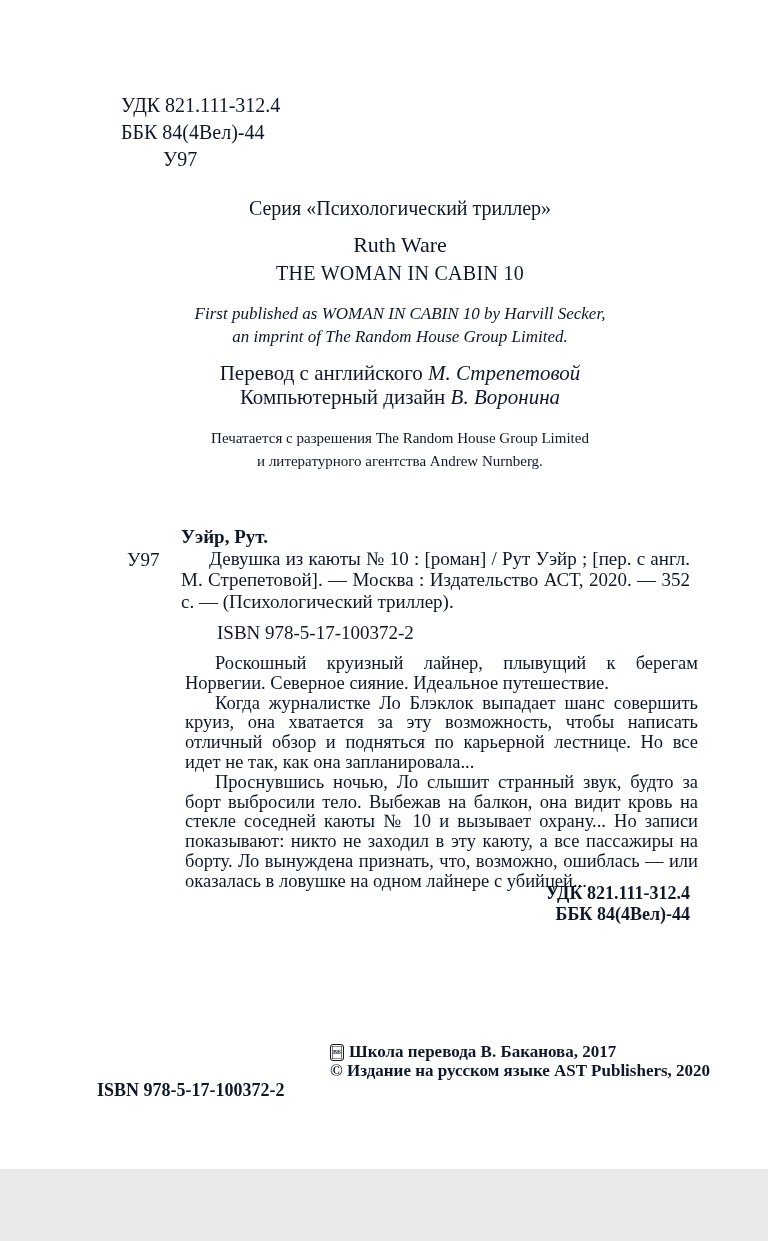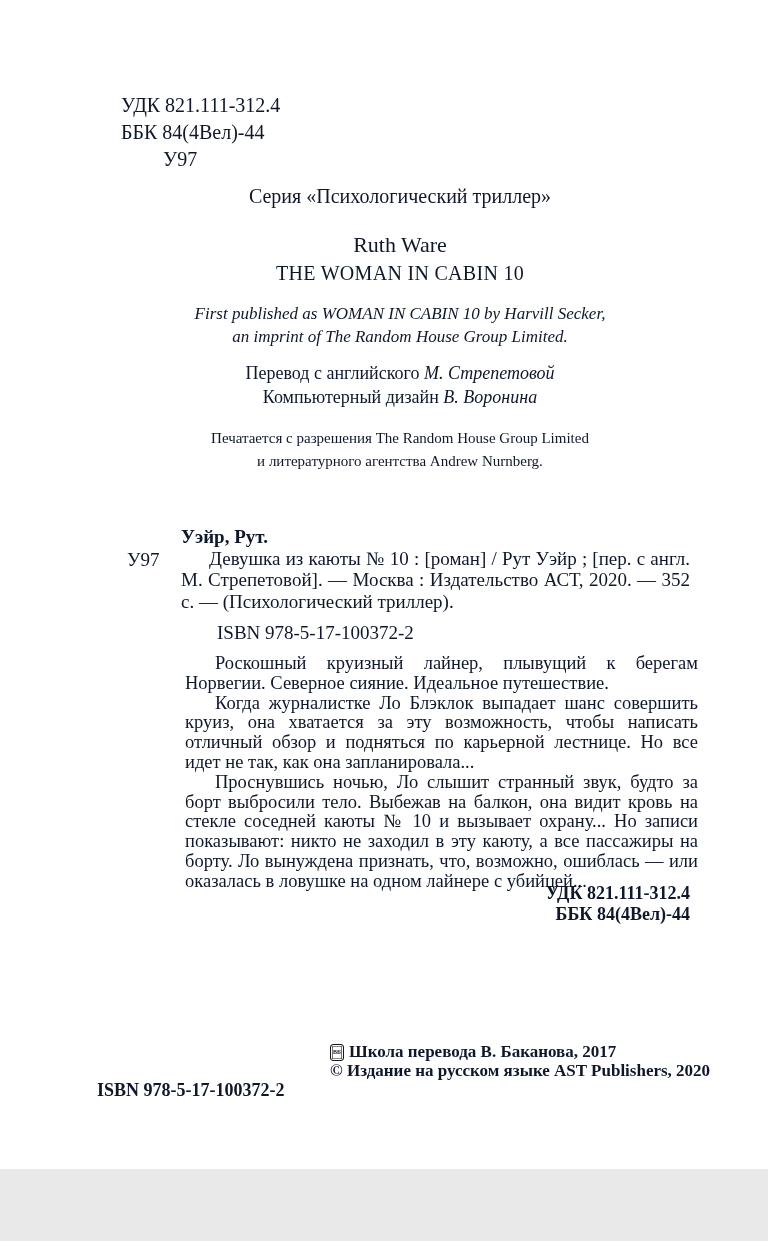--- a/index.html
+++ b/index.html
@@ -20,25 +20,25 @@
     text-align: center;
   }
   .top-codes {
     left: 121px;
     top: 92px;
     font-size: 20px;
     line-height: 27px;
     white-space: nowrap;
   }
   .top-codes .indent { padding-left: 42px; }
-  .series-line { top: 185px; font-size: 20px; }
+  .series-line { top: 197px; font-size: 20px; }
   .author-name { top: 232px; font-size: 22px; }
   .book-title  { top: 262px; font-size: 20px; letter-spacing: 0.3px; }
   .first-pub   { top: 303px; font-size: 17px; font-style: italic; line-height: 22.5px; }
-  .credits     { top: 362px; font-size: 18px; line-height: 23.5px; }
+  .credits     { top: 362px; font-size: 21px; line-height: 23.5px; }
   .credits .name { font-style: italic; }
   .permission  { top: 427px; font-size: 15px; line-height: 22.5px; text-align: center; }
   .catalog-author {
     left: 181px; top: 526px;
     font-size: 19px; font-weight: bold; white-space: nowrap; text-align: right;
   }
   .catalog-code { left: 127px; top: 549px; font-size: 19px; }
   .catalog-entry {
     left: 181px; top: 548px; width: 509px;
     font-size: 19px; line-height: 21.3px;

